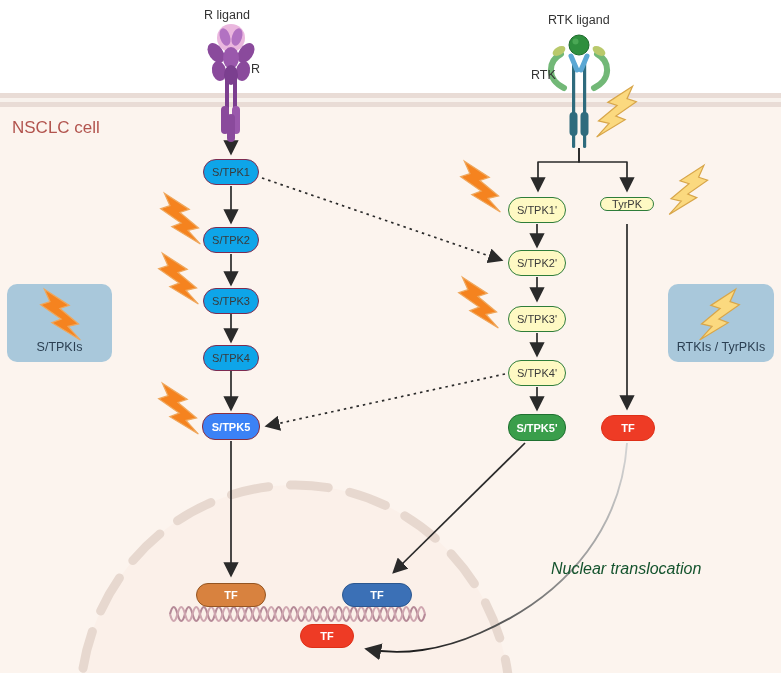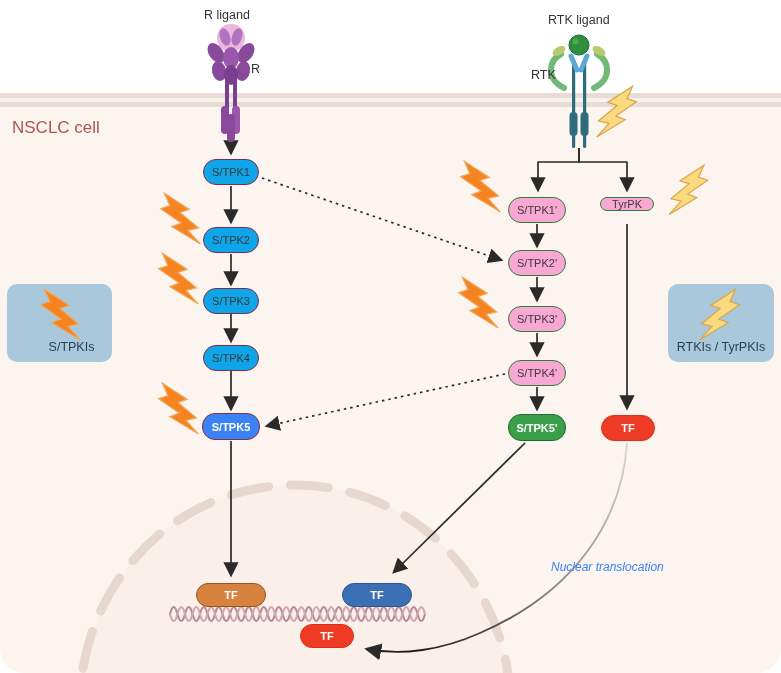--- a/index.html
+++ b/index.html
@@ -1,31 +1,31 @@
 <!DOCTYPE html>
 <html><head>
 <meta charset="utf-8">
 <style>
   html,body{margin:0;padding:0;background:#fff;}
   .stage{position:relative;width:781px;height:673px;background:#ffffff;overflow:hidden;
-         font-family:"Liberation Sans",sans-serif;border-radius:25px;}
+         font-family:"Liberation Sans",sans-serif;}
   .stage svg.bg{position:absolute;left:0;top:0;}
   .lbl{position:absolute;color:#333;font-size:12.5px;white-space:nowrap;}
   .pill{position:absolute;box-sizing:border-box;border-radius:13px;text-align:center;
         font-size:11px;color:#3a3a3a;border:1.6px solid #7e2b50;background:#0ea5e9;
         display:flex;align-items:center;justify-content:center;}
   .pill.rose{background:#3b82f6;border-color:#8a2f3f;color:#fff;font-weight:bold;}
-  .pill.green{background:#f9a8d4;border-color:#2e7d3a;}
+  .pill.green{background:#fef9c3;border-color:#2e7d3a;}
   .pill.dgreen{background:#3a9e4b;border-color:#1f7030;color:#fff;font-weight:bold;}
   .pill.tf-red{background:#ee3b25;border-color:#de2f17;color:#fff;font-weight:bold;}
   .pill.tf-orange{background:#d8823f;border-color:#945522;color:#fff;font-weight:bold;}
   .pill.tf-blue{background:#3b70b6;border-color:#2c578f;color:#fff;font-weight:bold;}
   .cell-name{position:absolute;left:12px;top:118px;font-size:17px;color:#b2544e;}
   .inh-lbl{position:absolute;font-size:12.5px;color:#2b3f52;text-align:center;}
-  .nuc-lbl{position:absolute;left:551px;top:560px;font-size:12px;font-style:italic;color:#3b82f6;}
+  .nuc-lbl{position:absolute;left:551px;top:560px;font-size:16px;font-style:italic;color:#14532d;}
 </style>
 </head>
 <body>
 
 <div class="stage">
 
 <svg class="bg" width="781" height="673" viewBox="0 0 781 673">
   <defs>
     <marker id="ah" markerWidth="9" markerHeight="9" refX="7.5" refY="4.5" orient="auto">
       <path d="M0,0 L9,4.5 L0,9 Z" fill="#2a2a2a"></path>
@@ -124,21 +124,21 @@
     <circle cx="575.5" cy="41.5" r="3" fill="#4aa855"></circle>
   </g>
 </svg>
 
 <div class="lbl" style="left:204px;top:8px;">R ligand</div>
 <div class="lbl" style="left:251px;top:62px;">R</div>
 <div class="lbl" style="left:548px;top:13px;">RTK ligand</div>
 <div class="lbl" style="left:531px;top:68px;text-align:right;">RTK</div>
 <div class="cell-name">NSCLC cell</div>
 <div class="nuc-lbl">Nuclear translocation</div>
-<div class="inh-lbl" style="left:7px;top:340px;width:105px;margin-left:12px;">S/TPKIs</div>
+<div class="inh-lbl" style="left:7px;top:340px;width:105px;">S/TPKIs</div>
 <div class="inh-lbl" style="left:668px;top:340px;width:106px;">RTKIs / TyrPKIs</div>
 
 <div class="pill" style="left:203px;top:159px;width:56px;height:26px;">S/TPK1</div>
 <div class="pill" style="left:203px;top:227px;width:56px;height:26px;">S/TPK2</div>
 <div class="pill" style="left:203px;top:288px;width:56px;height:26px;">S/TPK3</div>
 <div class="pill" style="left:203px;top:345px;width:56px;height:26px;">S/TPK4</div>
 <div class="pill rose" style="left:202px;top:413px;width:58px;height:27px;">S/TPK5</div>
 
 <div class="pill green" style="left:508px;top:197px;width:58px;height:26px;">S/TPK1'</div>
 <div class="pill green" style="left:508px;top:250px;width:58px;height:26px;">S/TPK2'</div>

